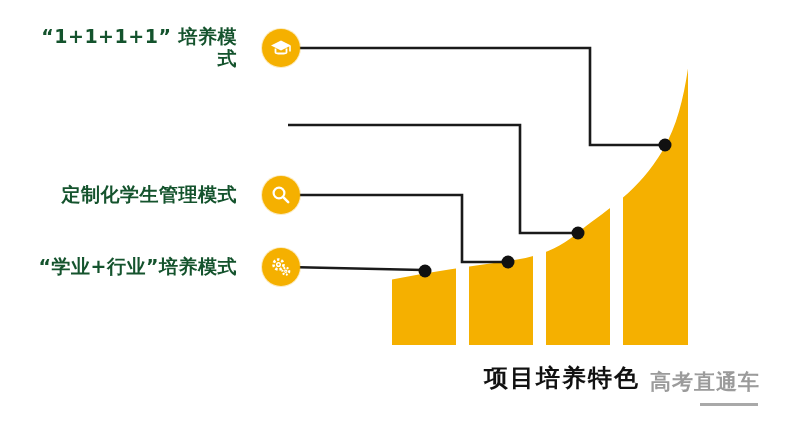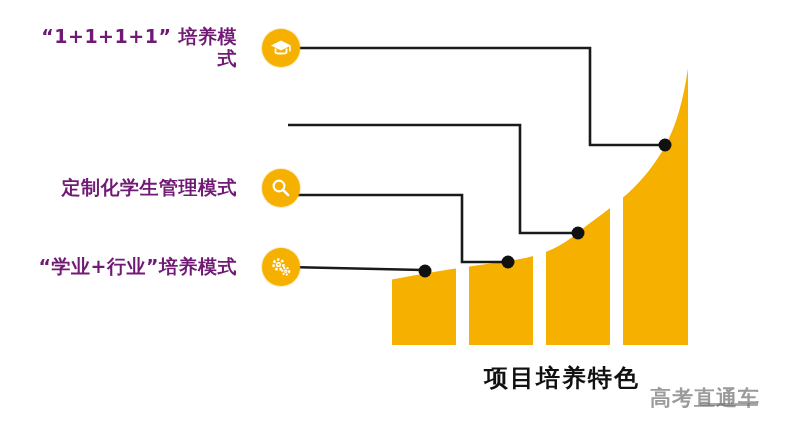--- a/index.html
+++ b/index.html
@@ -10,21 +10,21 @@
     overflow:hidden;
     font-family:"DejaVu Sans","Liberation Sans",sans-serif;
   }
   .svg-layer{position:absolute;left:0;top:0;width:790px;height:435px;}
   .feature-row{position:absolute;display:flex;align-items:center;}
   .feature-label{
     width:215px;
     text-align:right;
     font-size:19px;
     font-weight:bold;
-    color:#701a75;
+    color:#14532d;
     letter-spacing:0.5px;
     line-height:1.15;
   }
   .icon-circle{
     position:absolute;
     left:240px;top:50%;
     transform:translateY(-50%);
     width:38px;height:38px;
     border-radius:50%;
     background:#F5B000;
@@ -37,21 +37,21 @@
     left:452px;top:362px;
     width:220px;
     font-size:24px;
     font-weight:bold;
     color:#111111;
     letter-spacing:2px;
     text-align:center;
   }
   .watermark{
     position:absolute;
-    left:650px;top:384px;
+    left:650px;top:368px;
     font-size:21px;
     font-weight:bold;
     color:#9b9b9b;
     letter-spacing:1px;
   }
   .watermark-underline{
     position:absolute;
     left:700px;top:403px;
     width:58px;height:3px;
     background:#6f6f6f;
@@ -102,21 +102,21 @@
     <div class="icon-circle">
       <svg width="24" height="24" viewBox="0 0 24 24">
         <path d="M2,9.5 L12,4.5 L22,9.5 L12,14.5 Z" fill="#ffffff"></path>
         <path d="M6.5,12.5 V16.5 C6.5,18 17.5,18 17.5,16.5 V12.5" fill="none" stroke="#ffffff" stroke-width="1.8"></path>
         <line x1="21" y1="10" x2="21" y2="15.5" stroke="#ffffff" stroke-width="1.6"></line>
       </svg>
     </div>
   </div>
 
 
-  <div class="feature-row" style="left:22px;top:168px;height:40px;">
+  <div class="feature-row" style="left:22px;top:175px;height:40px;">
     <div class="feature-label">定制化学生管理模式</div>
     <div class="icon-circle">
       <svg width="24" height="24" viewBox="0 0 24 24">
         <circle cx="10" cy="10" r="5.4" fill="none" stroke="#ffffff" stroke-width="2.2"></circle>
         <line x1="14.2" y1="14.2" x2="19.2" y2="19.2" stroke="#ffffff" stroke-width="2.5" stroke-linecap="round"></line>
       </svg>
     </div>
   </div>
 
   <div class="feature-row" style="left:22px;top:247px;height:40px;">

